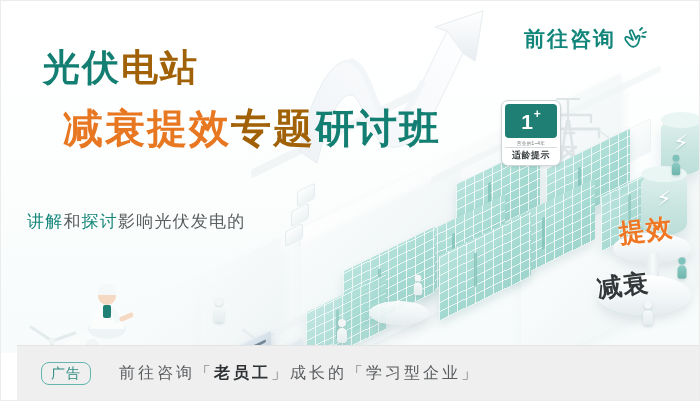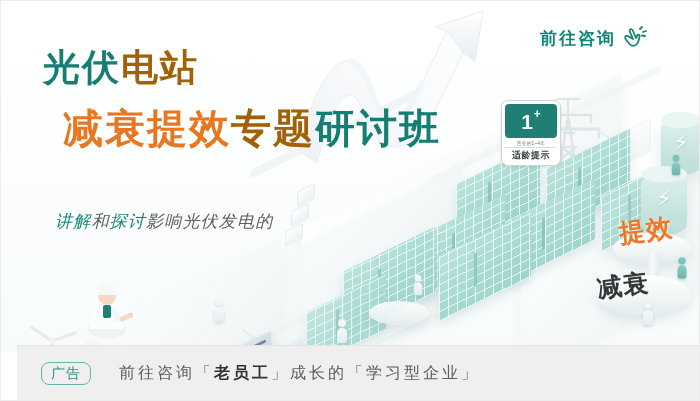--- a/index.html
+++ b/index.html
@@ -181,31 +181,31 @@
 
   
   .headline{ position:absolute; left:42px; top:48px; }
   .h-line{ font-size:37px; font-weight:bold; letter-spacing:2px; line-height:1.0;
            white-space:nowrap; }
   .h-line.l2{ margin-top:22px; font-size:40px; }
   .tk-teal{ color:#137e72; }
   .tk-gray{ color:#a16207; }
   .tk-orange{ color:#e87722;margin-left:20px; }
 
-  .sub{ position:absolute; left:54px; top:212px;font-style:italic; }
+  .sub{ position:absolute; left:26px; top:212px; }
   .s-line{ font-size:17px; line-height:1; letter-spacing:1.2px; white-space:nowrap; }
   .s-line.l2{ margin-top:28px; }
   .sk-teal{ color:#15867a; }
   .sk-gray{ color:#5b5e60; }
 
   
   .cta{
     position:absolute; right:52px; top:24px;
     display:flex; align-items:center; gap:5px;
-    color:#12857a; font-size:17px; font-weight:bold; letter-spacing:2px;
+    color:#12857a; font-size:21px; font-weight:bold; letter-spacing:2px;
     white-space:nowrap;
   }
   .cta .hand{ display:inline-block; width:26px; height:26px; }
 
   
   .age-badge{
     position:absolute; left:500px; top:99px; width:60px; height:66px;
     background:#ffffff; border:1px solid #cfd6d8; border-radius:7px;
     padding:3px; display:flex; flex-direction:column; align-items:center;
     box-shadow:0 1px 3px rgba(0,0,0,.10);

